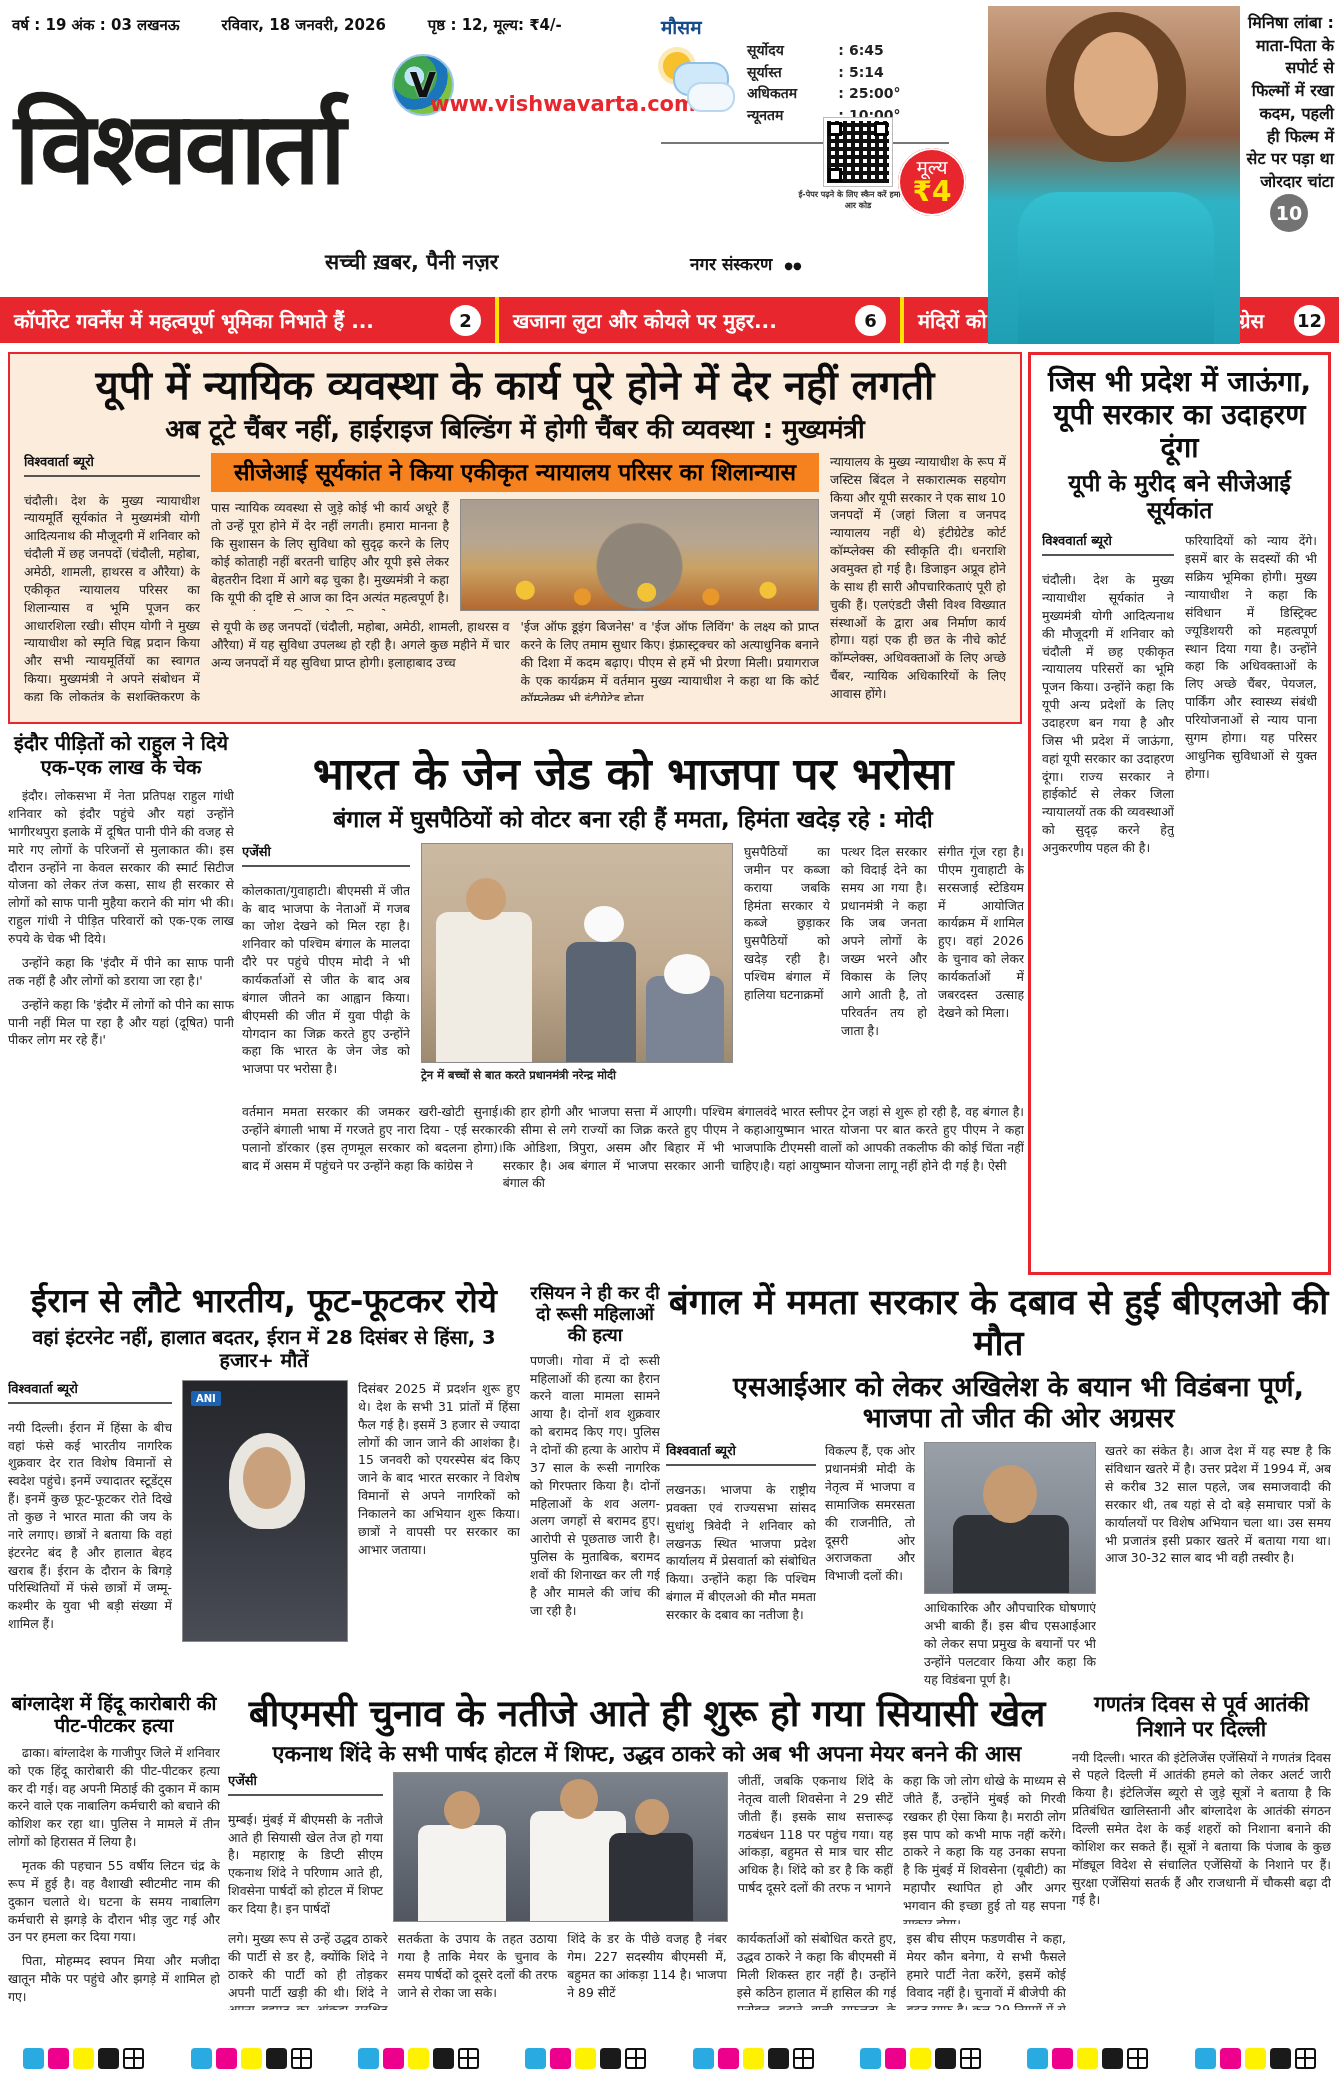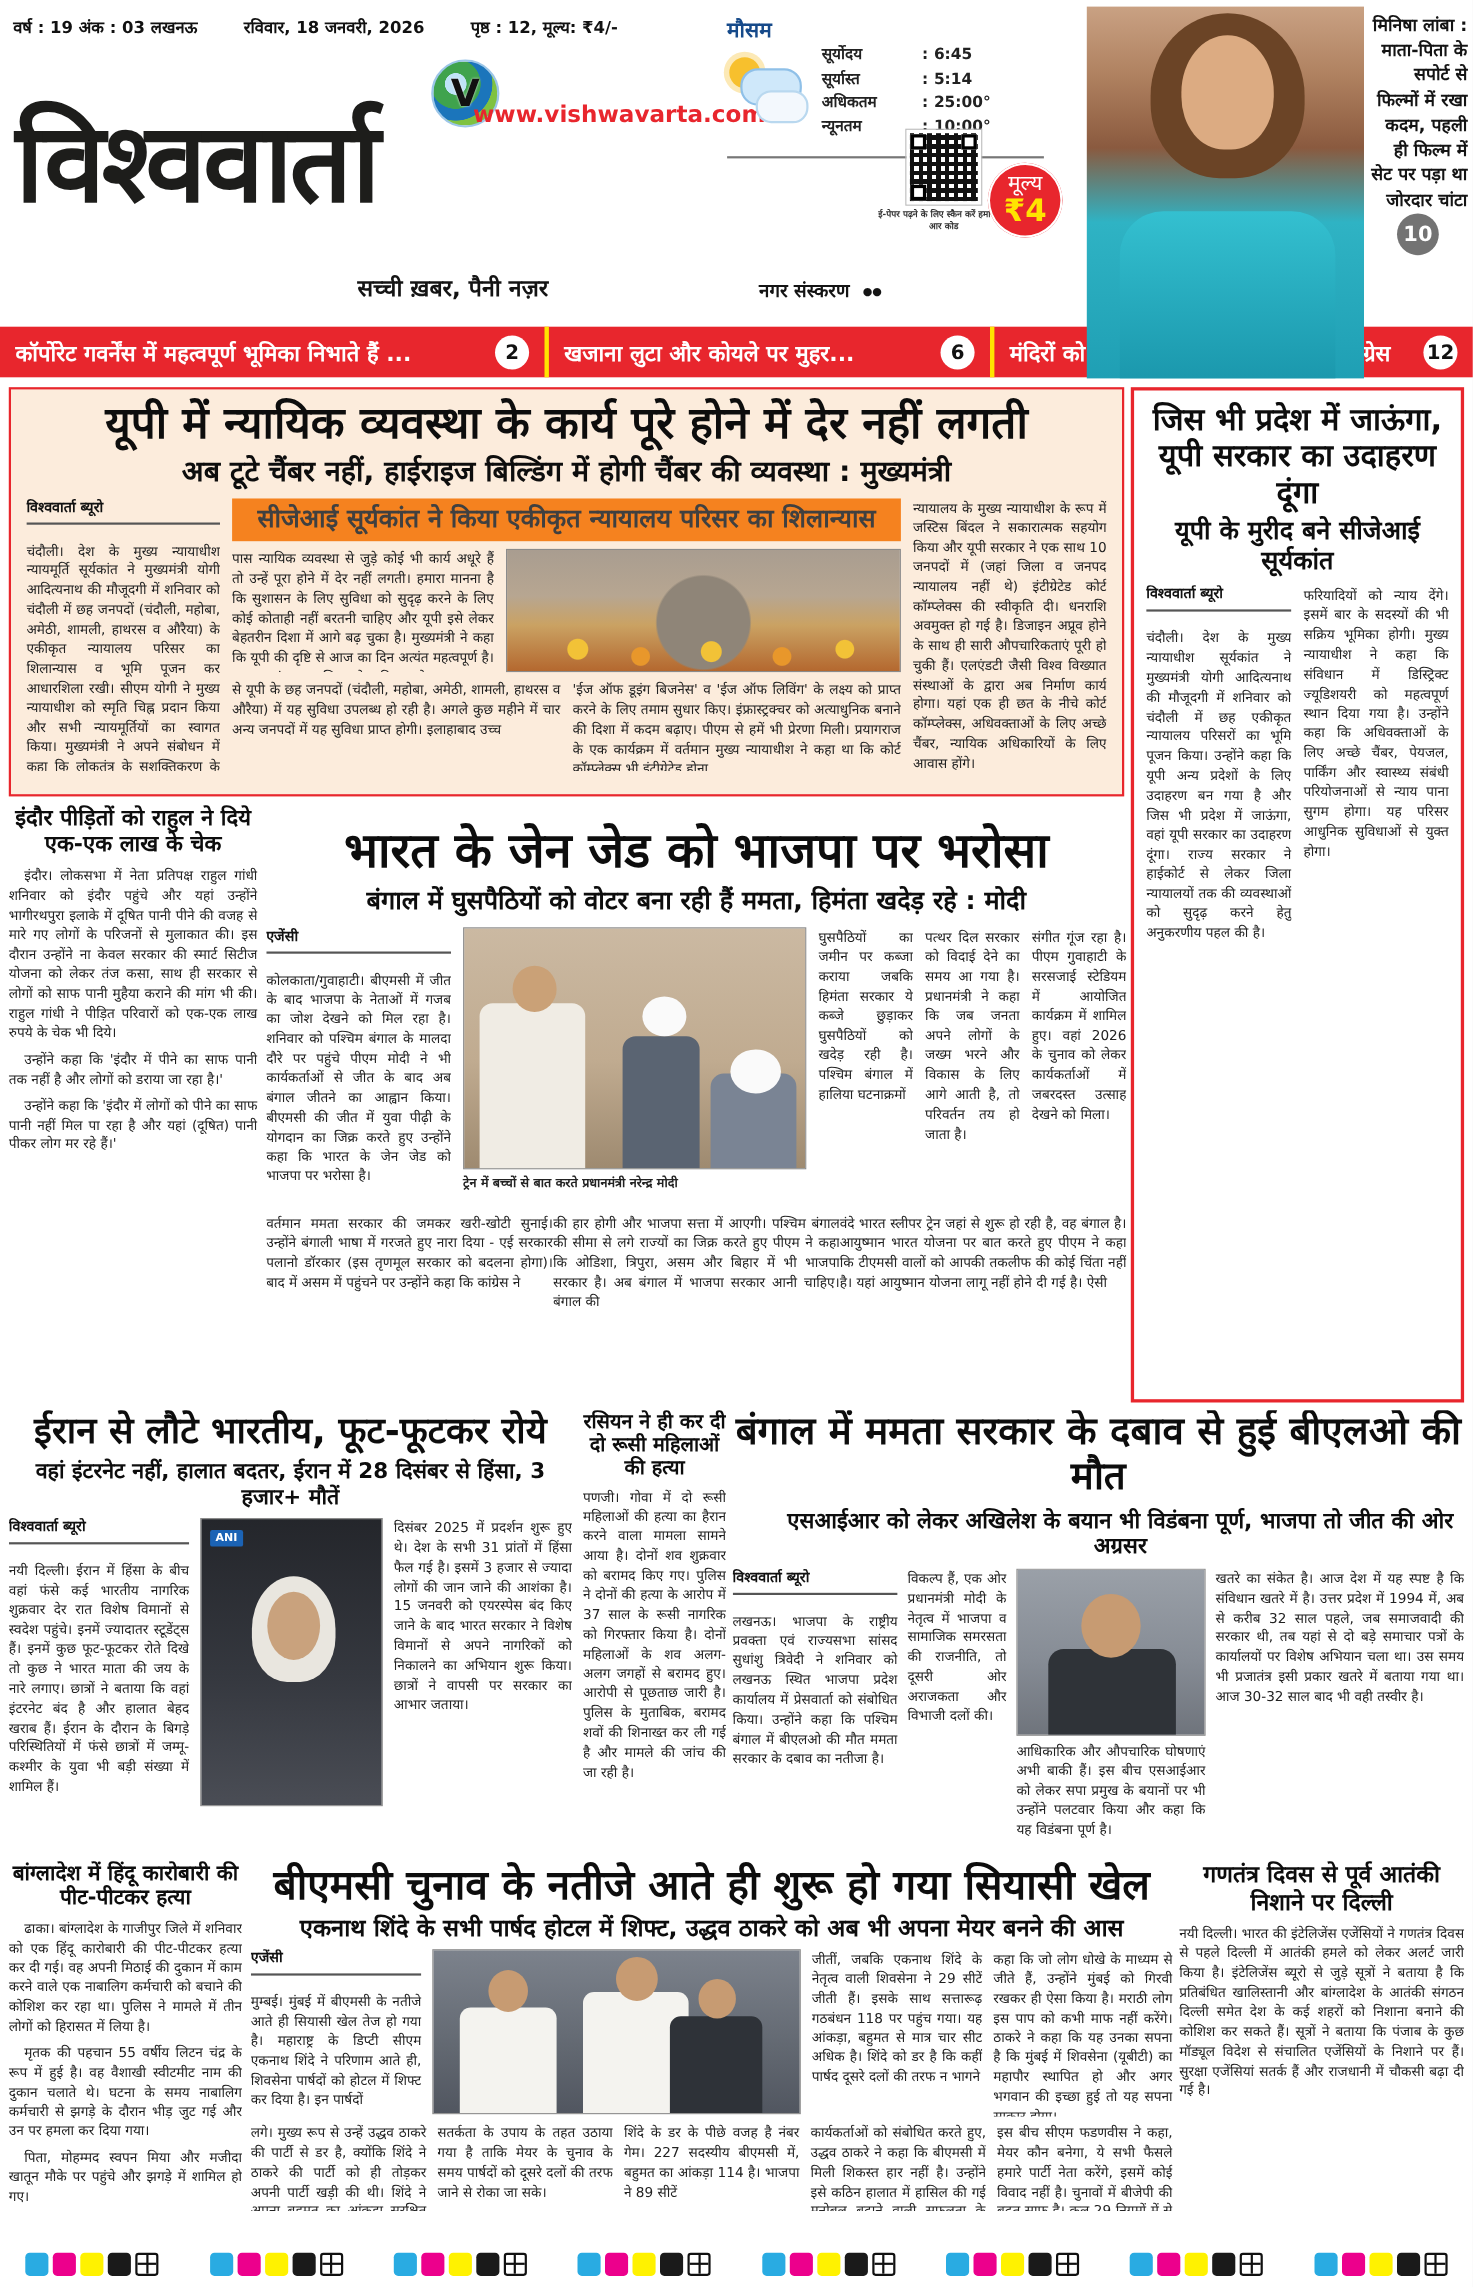--- a/index.html
+++ b/index.html
@@ -81,21 +81,21 @@
   .head{position:absolute;border-radius:50%;background:#c79b72;}
   .cap{font-size:11.5px;font-weight:bold;color:#222;margin-top:4px;}
   
   .lead-box{left:8px;top:352px;width:1014px;height:372px;background:#fcecdc;border:2px solid #e8262d;
       box-sizing:border-box;padding:8px 14px;}
   .lead-hl{font-size:40px;margin:0;}
   .lead-sub{font-size:26px;margin-top:5px;}
   .lead-cols{display:flex;gap:11px;margin-top:8px;height:248px;overflow:hidden;}
   .lead-left{width:176px;flex-shrink:0;}
   .lead-center{flex:1;display:flex;flex-direction:column;min-width:0;}
-  .kicker{background:#f5821f;color:#404040;font-size:23px;font-weight:bold;text-align:center;
+  .kicker{background:#f5821f;color:#000000;font-size:23px;font-weight:bold;text-align:center;
       padding:6px 4px;line-height:1.2;}
   .lead-midrow{display:flex;gap:11px;margin-top:7px;height:112px;}
   .lead-c2{width:238px;flex-shrink:0;overflow:hidden;}
   .lead-photo{flex:1;background:
       radial-gradient(circle at 18% 82%,#f2c237 0 9px,transparent 10px),
       radial-gradient(circle at 34% 88%,#e8972b 0 8px,transparent 9px),
       radial-gradient(circle at 52% 84%,#f2c237 0 9px,transparent 10px),
       radial-gradient(circle at 70% 88%,#e8972b 0 8px,transparent 9px),
       radial-gradient(circle at 86% 82%,#f2c237 0 8px,transparent 9px),
       radial-gradient(circle at 50% 60%,#8f8578 0 22%,transparent 23%),
@@ -138,21 +138,21 @@
   .iran-face{position:absolute;left:60px;top:66px;width:48px;height:62px;border-radius:50%;background:#c9a27d;}
   .ani-chip{position:absolute;left:8px;top:10px;background:#1b63b5;color:#fff;font-size:10px;font-weight:bold;
       padding:2px 5px;border-radius:2px;}
   .iran-c2{flex:1;overflow:hidden;}
   
   .russian{left:530px;top:1282px;width:130px;height:410px;overflow:hidden;}
   .russian .hl{font-size:18px;margin-bottom:6px;}
   
   .blo{left:666px;top:1282px;width:665px;height:410px;overflow:hidden;display:flex;flex-direction:column;}
   .blo-hl{font-size:35px;}
-  .blo-sub{font-size:20px;margin-top:6px;margin-left:40px;}
+  .blo-sub{font-size:27px;margin-top:6px;margin-left:40px;}
   .blo-row{display:flex;gap:9px;margin-top:8px;flex:1;overflow:hidden;}
   .blo-c1{width:150px;flex-shrink:0;overflow:hidden;}
   .blo-c2{width:90px;flex-shrink:0;overflow:hidden;}
   .blo-photocol{width:172px;flex-shrink:0;}
   .blo-photo{height:152px;background:linear-gradient(180deg,#9aa0a8 0%,#868c95 55%,#6f747c 100%);}
   .blo-suit{position:absolute;left:28px;bottom:0;width:116px;height:78px;border-radius:14px 14px 0 0;background:#2f3338;}
   .blo-head{left:58px;top:22px;width:54px;height:58px;}
   .blo-c4{flex:1;overflow:hidden;}
   
   .bangla{left:8px;top:1692px;width:212px;height:318px;overflow:hidden;}

